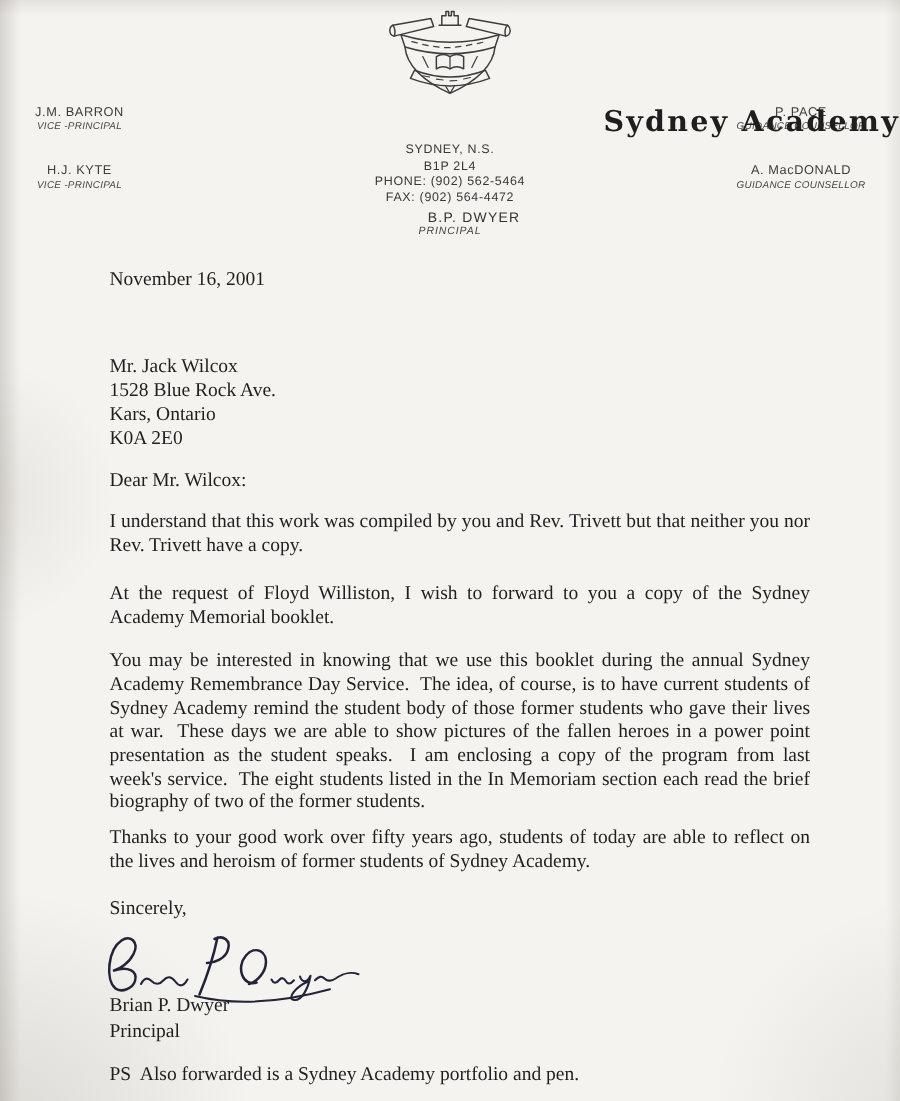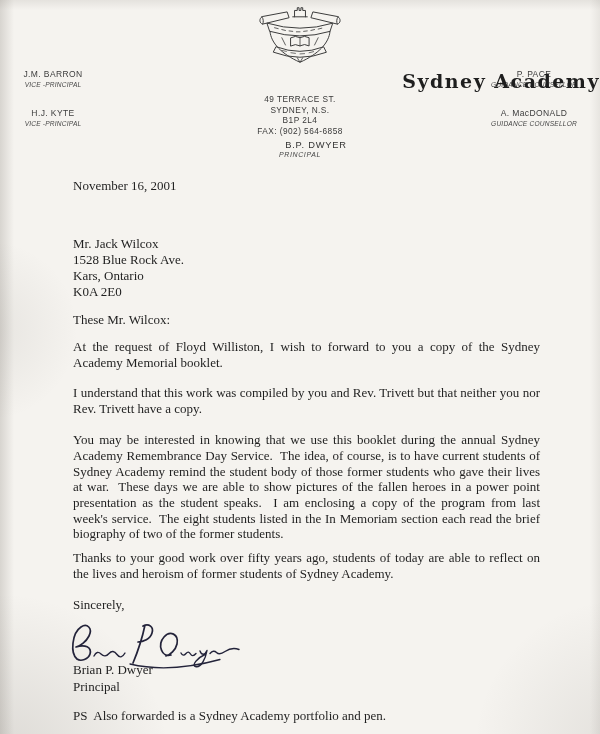--- a/index.html
+++ b/index.html
@@ -120,45 +120,45 @@
         <path d="M24 46 Q50 56 76 46 L79 52 Q50 63 21 52 Z"></path>
         <path d="M30 50 l5 1 M40 52.5 l5 .7 M50 53.8 l5 -.3 M60 52.5 l5 -1.2" stroke-width=".8"></path>
 
         <path d="M47 58 L50 63 L53 58" stroke-width=".9"></path>
       </svg>
     </div>
 
     <div class="school-name">Sydney Academy</div>
 
     <div class="hq-address">
-      <div>49 TERRACE ST.</div>
       <div>SYDNEY, N.S.</div>
       <div>B1P 2L4</div>
-      <div>FAX: (902) 564-6858</div>
+      <div>PHONE: (902) 562-5464</div>
+      <div>FAX: (902) 564-4472</div>
     </div>
 
     <div class="principal-name">B.P. DWYER</div>
     <div class="principal-title">PRINCIPAL</div>
   </header>
 
   <main class="letter-body">
 
     <p class="date-line">November 16, 2001</p>
 
     <div class="recipient">
       <div>Mr. Jack Wilcox</div>
       <div>1528 Blue Rock Ave.</div>
       <div>Kars, Ontario</div>
       <div>K0A 2E0</div>
     </div>
 
-    <p class="salutation">These Mr. Wilcox:</p>
+    <p class="salutation">Dear Mr. Wilcox:</p>
 
+    <p class="para p2">I understand that this work was compiled by you and Rev. Trivett but that neither you nor Rev. Trivett have a copy.</p>
     <p class="para p1">At the request of Floyd Williston, I wish to forward to you a copy of the Sydney Academy Memorial booklet.</p>
-    <p class="para p2">I understand that this work was compiled by you and Rev. Trivett but that neither you nor Rev. Trivett have a copy.</p>
     <p class="para p3">You may be interested in knowing that we use this booklet during the annual Sydney Academy Remembrance Day Service.  The idea, of course, is to have current students of Sydney Academy remind the student body of those former students who gave their lives at war.  These days we are able to show pictures of the fallen heroes in a power point presentation as the student speaks.  I am enclosing a copy of the program from last week's service.  The eight students listed in the In Memoriam section each read the brief biography of two of the former students.</p>
     <p class="para p4">Thanks to your good work over fifty years ago, students of today are able to reflect on the lives and heroism of former students of Sydney Academy.</p>
 
     <p class="closing">Sincerely,</p>
 
     <svg class="signature" width="210" height="52" viewBox="0 0 210 52" fill="none" stroke="#23233a" stroke-width="1.7" stroke-linecap="round" stroke-linejoin="round">
 
       <path d="M10 41 C3 35 5 15 14 9 C20 5 26 10 22 18 C19 24 13 28 9 29 M9 29 C18 26 25 29 23 36 C21.5 41 14 44 10 41"></path>
 
       <path d="M27 38 Q30 32 34 36 T42 35.5 T50 36.5 T58 35" stroke-width="1.4"></path>

